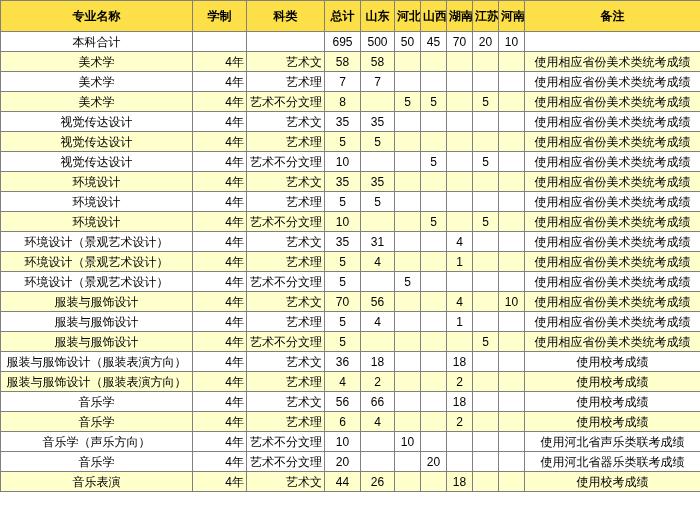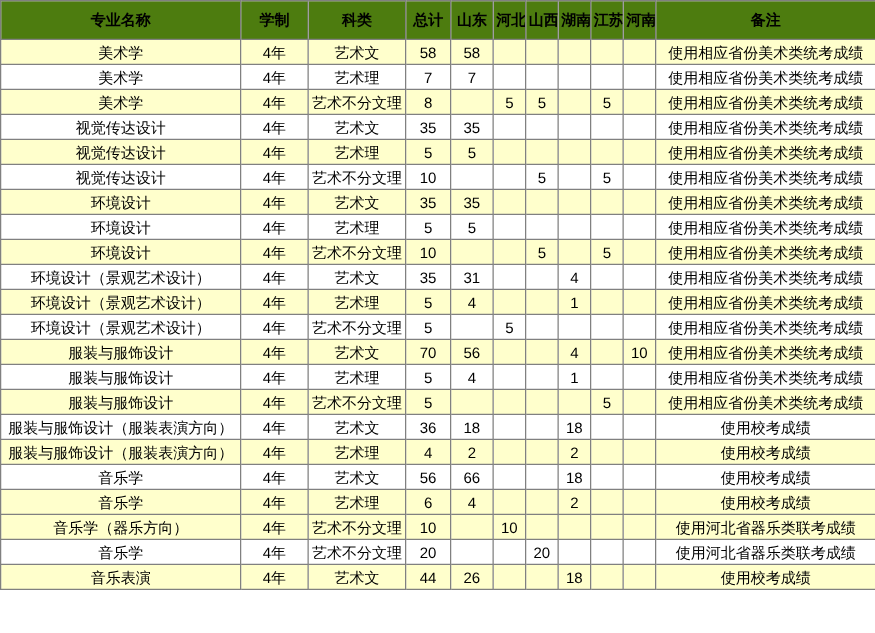--- a/index.html
+++ b/index.html
@@ -23,21 +23,21 @@
   table.majors th,
   table.majors td {
     border: 1px solid #808080;
     font-size: 12px;
     line-height: 1.0;
     padding: 1px 2px;
     white-space: nowrap;
     overflow: hidden;
   }
   thead th {
-    background: #4d7c0f;
+    background: #fde047;
     font-weight: bold;
     text-align: center;
     height: 28px;
     vertical-align: middle;
     margin-top: 10px;
   }
   
   col.c-name   { width: 192px; }
   col.c-years  { width: 54px; }
   col.c-cat    { width: 78px; }
@@ -51,21 +51,21 @@
   col.c-note   { width: 176px; }
 
   tbody td {
     height: 17px;
     vertical-align: middle;
   }
   .r-white { background: #ffffff; }
   .r-cream { background: #ffffcc; }
 
   td.name   { text-align: center;  padding-left: 4px; }
-  td.center { text-align: center; }
+  td.center { text-align: right; }
   td.num    { text-align: center; }
   td.note   { text-align: center;  padding-left: 6px; }
 
   td.total-row-name {
     text-align: center;
     font-weight: normal;
   }
 </style>
 </head>
 <body>
@@ -94,20 +94,33 @@
       <th>河北</th>
       <th>山西</th>
       <th>湖南</th>
       <th>江苏</th>
       <th>河南</th>
       <th>备注</th>
     </tr>
   </thead>
   <tbody id="table-body">
       <tr>
+        <td class="r-white total-row-name">本科合计</td>
+        <td class="r-white center"></td>
+        <td class="r-white center"></td>
+        <td class="r-white num">695</td>
+        <td class="r-white num">500</td>
+        <td class="r-white num">50</td>
+        <td class="r-white num">45</td>
+        <td class="r-white num">70</td>
+        <td class="r-white num">20</td>
+        <td class="r-white num">10</td>
+        <td class="r-white note"></td>
+      </tr>
+      <tr>
         <td class="r-cream name">美术学</td>
         <td class="r-cream center">4年</td>
         <td class="r-cream center">艺术文</td>
         <td class="r-cream num">58</td>
         <td class="r-cream num">58</td>
         <td class="r-cream num"></td>
         <td class="r-cream num"></td>
         <td class="r-cream num"></td>
         <td class="r-cream num"></td>
         <td class="r-cream num"></td>
@@ -341,31 +354,31 @@
         <td class="r-cream num">6</td>
         <td class="r-cream num">4</td>
         <td class="r-cream num"></td>
         <td class="r-cream num"></td>
         <td class="r-cream num">2</td>
         <td class="r-cream num"></td>
         <td class="r-cream num"></td>
         <td class="r-cream note">使用校考成绩</td>
       </tr>
       <tr>
-        <td class="r-cream name">音乐学（器乐方向）</td>
-        <td class="r-cream center">4年</td>
-        <td class="r-cream center">艺术不分文理</td>
-        <td class="r-cream num">10</td>
-        <td class="r-cream num"></td>
-        <td class="r-cream num">10</td>
-        <td class="r-cream num"></td>
-        <td class="r-cream num"></td>
-        <td class="r-cream num"></td>
-        <td class="r-cream num"></td>
-        <td class="r-cream note">使用河北省器乐类联考成绩</td>
+        <td class="r-white name">音乐学（声乐方向）</td>
+        <td class="r-white center">4年</td>
+        <td class="r-white center">艺术不分文理</td>
+        <td class="r-white num">10</td>
+        <td class="r-white num"></td>
+        <td class="r-white num">10</td>
+        <td class="r-white num"></td>
+        <td class="r-white num"></td>
+        <td class="r-white num"></td>
+        <td class="r-white num"></td>
+        <td class="r-white note">使用河北省声乐类联考成绩</td>
       </tr>
       <tr>
         <td class="r-white name">音乐学</td>
         <td class="r-white center">4年</td>
         <td class="r-white center">艺术不分文理</td>
         <td class="r-white num">20</td>
         <td class="r-white num"></td>
         <td class="r-white num"></td>
         <td class="r-white num">20</td>
         <td class="r-white num"></td>

